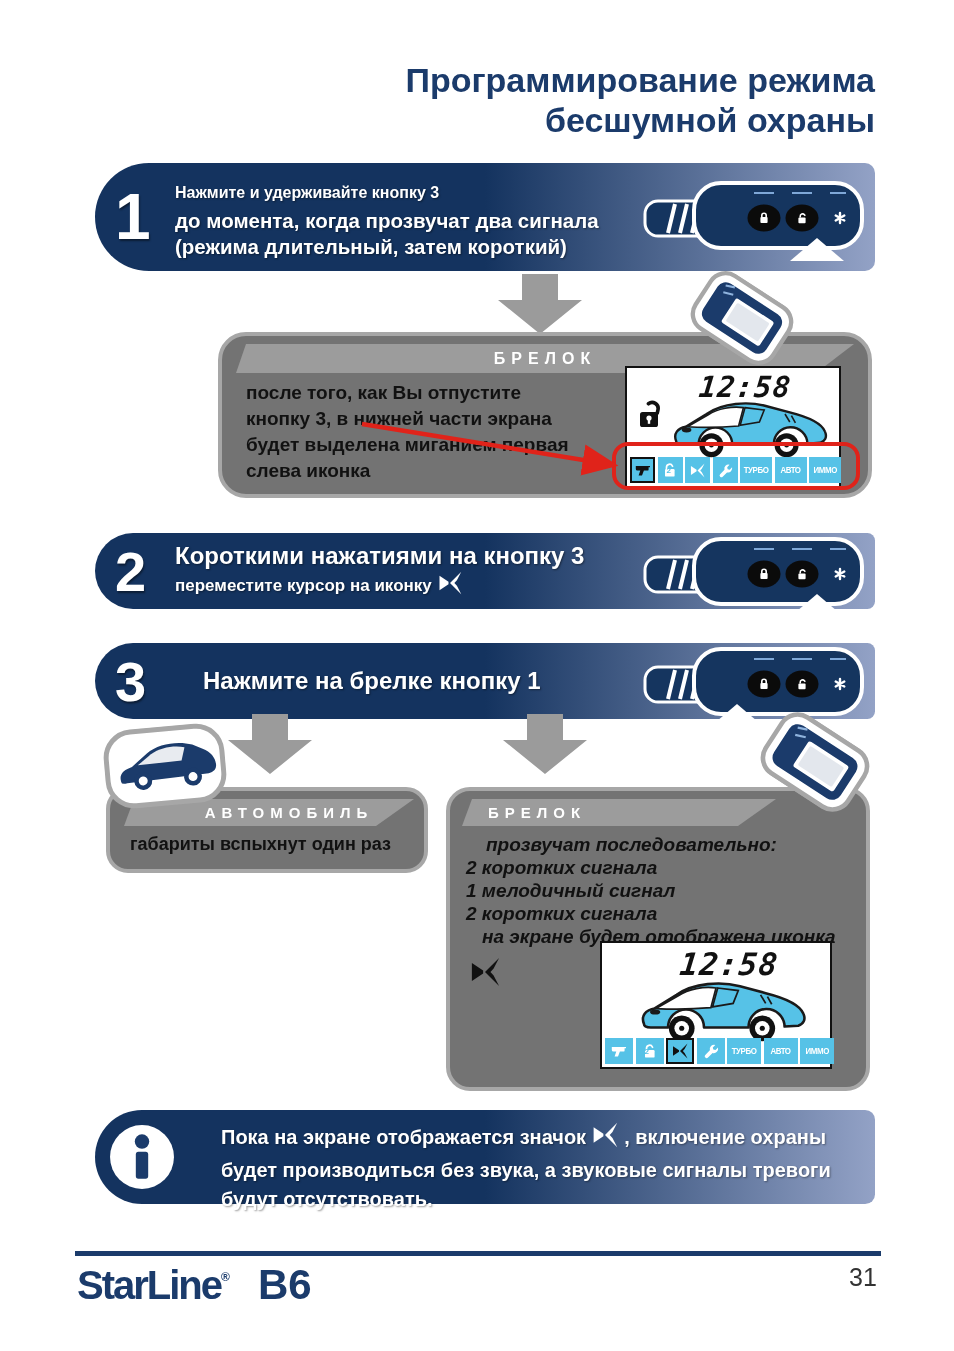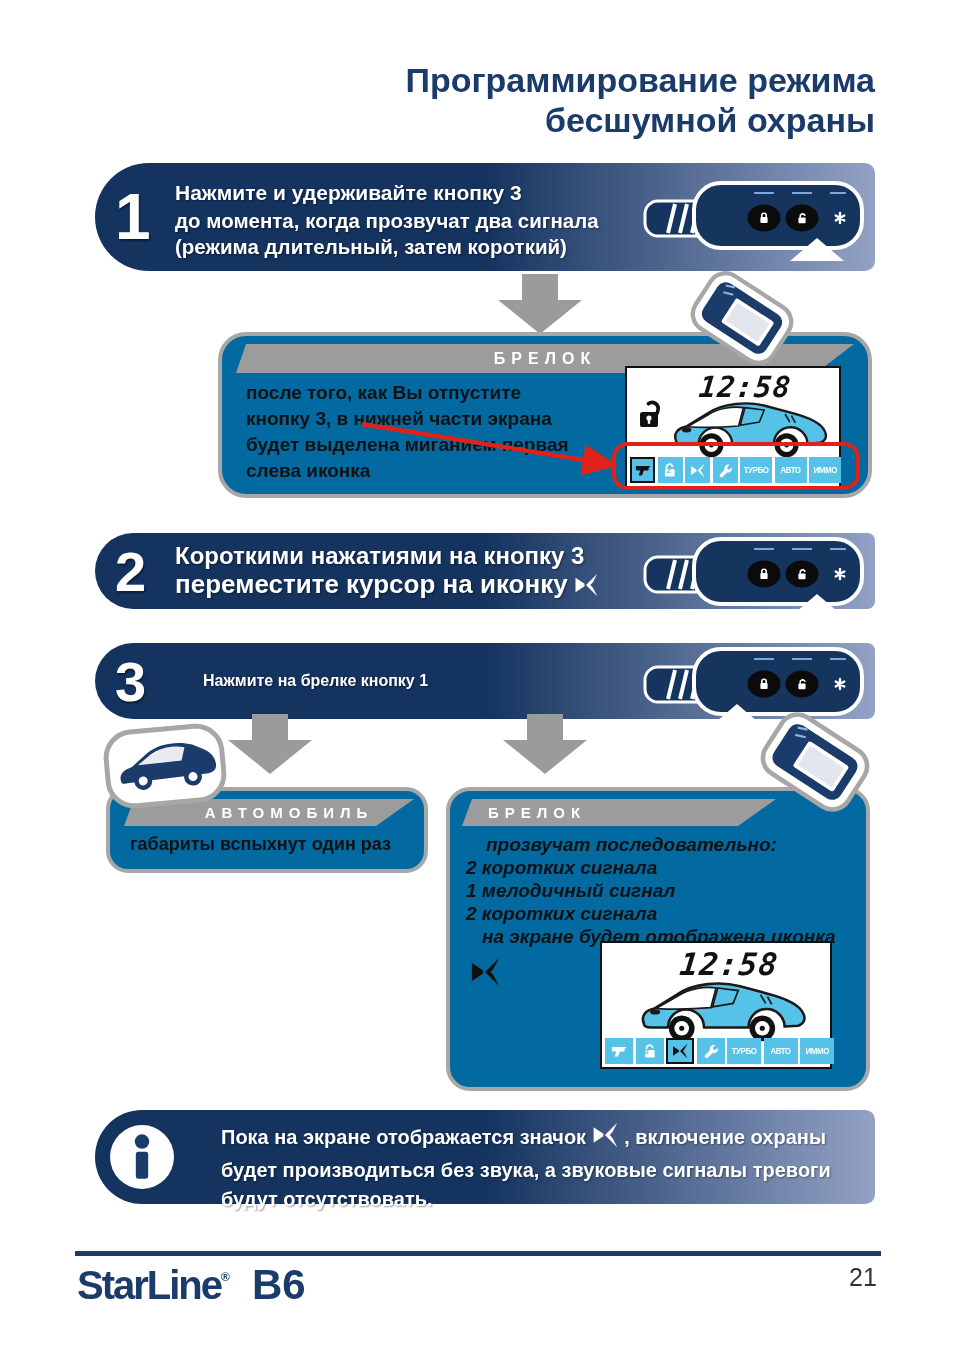--- a/index.html
+++ b/index.html
@@ -14,34 +14,34 @@
   .b1{top:163px;height:108px;border-radius:54px 10px 10px 54px;}
   .b2{top:533px;height:76px;border-radius:40px 8px 8px 40px;}
   .b3{top:643px;height:76px;border-radius:40px 8px 8px 40px;}
   .binfo{top:1110px;height:94px;border-radius:48px 10px 10px 48px;}
   .step-num{position:absolute;left:20px;top:50%;transform:translateY(-50%);
             color:#fff;font-weight:bold;text-shadow:1px 2px 2px rgba(0,0,0,.45);}
   .n1{font-size:64px;}.n23{font-size:56px;}
   .step-text{position:absolute;left:80px;color:#fff;font-weight:bold;
              text-shadow:1px 1px 2px rgba(0,0,0,.45);}
   .st1{top:15px;}
-  .line-lg{font-size:21px;line-height:30px;}
+  .line-lg{font-size:16px;line-height:30px;}
   .line-sm{font-size:20.5px;line-height:26px;}
-  .only-line{font-size:16px;line-height:76px;margin-left:28px;}
+  .only-line{font-size:24px;line-height:76px;margin-left:28px;}
   
   .remote-wrap{position:absolute;right:8px;width:225px;}
   .rw1{top:15px;}.rw23{top:1px;}
   .tri{position:absolute;width:0;height:0;border-left:27px solid transparent;
        border-right:27px solid transparent;border-bottom:23px solid #fff;}
   .tri-b3{left:148px;top:60px;}
   .tri-b1{left:68px;top:60px;}
   
   .garrow{position:absolute;}
   
-  .cbox{position:absolute;background:#0369a1;border:4px solid #a7a7a7;box-sizing:border-box;}
+  .cbox{position:absolute;background:#737373;border:4px solid #a7a7a7;box-sizing:border-box;}
   .callout1{left:218px;top:332px;width:654px;height:166px;border-radius:28px;}
   .carbox{left:106px;top:787px;width:322px;height:86px;border-radius:22px;}
   .fobbox{left:446px;top:787px;width:424px;height:304px;border-radius:24px;}
   .hdr{background:#9c9c9c;color:#fff;font-weight:bold;letter-spacing:6px;font-size:16px;
        height:29px;display:flex;align-items:center;justify-content:center;
        clip-path:polygon(10px 0,100% 0,calc(100% - 38px) 100%,0 100%);}
   .hdr1{margin:8px 14px 0 14px;}
   .hdrcar{margin:8px 10px 0 14px;height:27px;font-size:15px;padding-left:40px;}
   .hdrfob{margin:8px 90px 0 12px;height:27px;font-size:15px;justify-content:flex-start;padding-left:26px;}
   .btext{font-weight:bold;color:#111;font-size:19px;line-height:26px;}
@@ -81,21 +81,21 @@
   
   .info-icon{position:absolute;left:14px;top:14px;}
   .info-text{position:absolute;left:126px;top:12px;width:648px;color:#fff;
              font-weight:bold;font-size:20px;line-height:29px;
              text-shadow:1px 1px 2px rgba(0,0,0,.4);}
   
   .rule{position:absolute;left:75px;top:1251px;width:806px;height:5px;background:#1b3b6b;}
   .logo{position:absolute;left:77px;top:1261px;color:#1b3b6b;font-weight:bold;}
   .logo .sl{font-size:40px;letter-spacing:-2px;}
   .logo .reg{font-size:12px;vertical-align:18px;}
-  .logo .b6{font-size:42px;margin-left:22px;}
+  .logo .b6{font-size:42px;margin-left:28px;}
   .pagenum{position:absolute;left:849px;top:1263px;font-size:25px;color:#333;}
 </style>
 </head>
 <body>
 
 <svg width="0" height="0" style="position:absolute">
   <defs>
     <symbol id="sym-horn" viewBox="0 0 16 16">
       <path d="M1,3.2 L7,7.2 L7,8.8 L1,12.8 Z" fill="currentColor"></path>
       <path d="M15.5,0.5 L8,8 L15.5,15.5 L12.6,9.9 L10.9,8 L12.6,6.1 Z" fill="currentColor"></path>
@@ -257,21 +257,21 @@
         </marker>
       </defs>
       <line x1="140" y1="88" x2="392" y2="129" stroke="#e0231a" stroke-width="4.5" marker-end="url(#rah)"></line>
     </svg>
   </div>
 
   <div class="banner b2">
     <div class="step-num n23">2</div>
     <div class="step-text" style="top:8px">
       <div class="line-lg" style="font-size:24px">Короткими нажатиями на кнопку 3</div>
-      <div class="line-sm" style="font-size:26px">
+      <div class="line-sm" style="font-size:17px">
         <span>переместите курсор на иконку</span><span class="horn-inline"><svg width="24" height="24" style="color:#fff">
               <use href="#sym-horn"></use>
             </svg></span>
       </div>
     </div>
     <div class="remote-wrap rw23">
       <svg width="225" height="74">
           <use href="#sym-remote"></use>
         </svg>
       <div class="tri tri-b3"></div>
@@ -369,15 +369,15 @@
       <span>Пока на экране отображается значок</span><span class="horn-inline"><svg width="26" height="26" style="color:#fff">
             <use href="#sym-horn"></use>
           </svg></span><span>, включение охраны будет производиться без звука, а звуковые сигналы тревоги будут отсутствовать.</span>
     </div>
   </div>
 
   <div class="rule"></div>
   <div class="logo">
     <span class="sl">StarLine</span><sup class="reg">®</sup><span class="b6">B6</span>
   </div>
-  <div class="pagenum">21</div>
+  <div class="pagenum">31</div>
 
 </div>
 
 </body></html>

